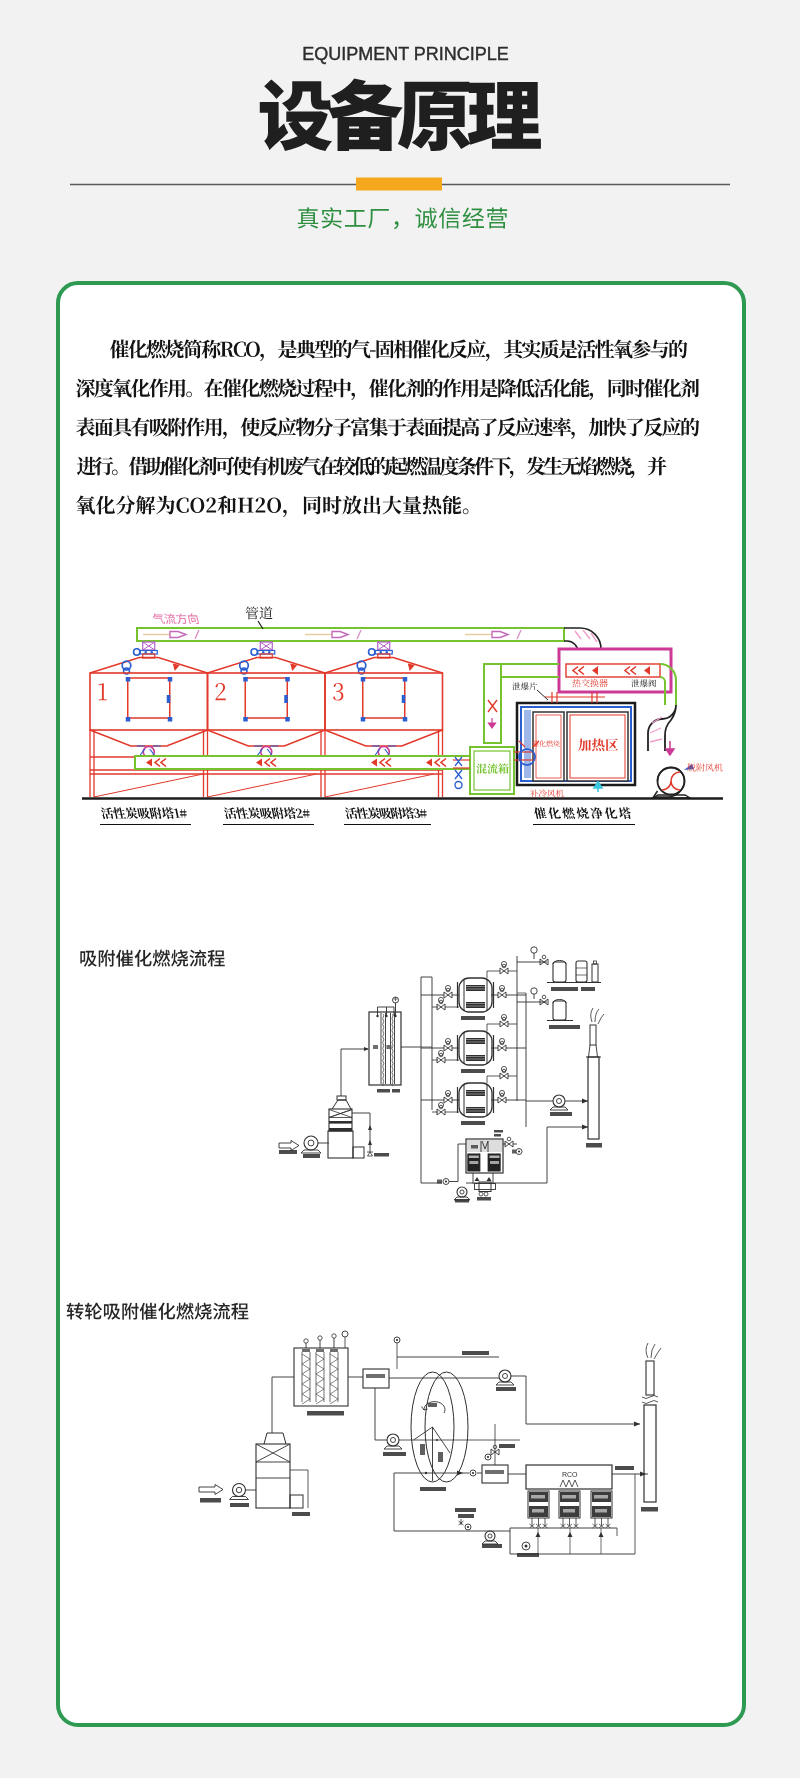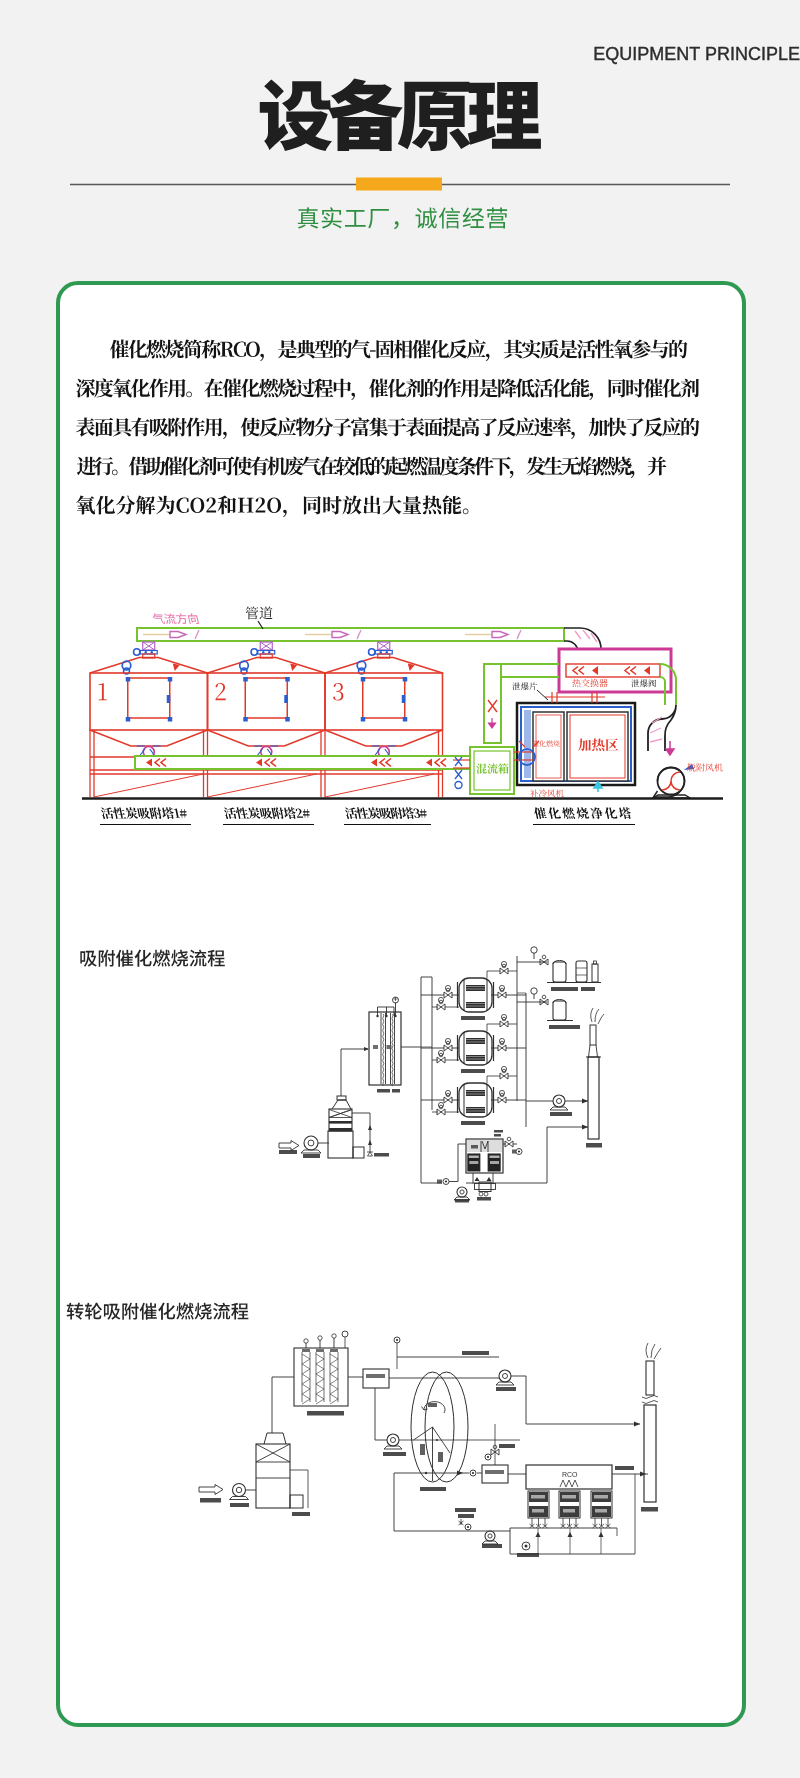--- a/index.html
+++ b/index.html
@@ -152,21 +152,21 @@
       <path id="g142" d="M64 0H511V70H119C180 137 239 202 268 232C420 388 481 461 481 553C481 671 412 743 278 743C176 743 80 691 64 589C70 569 86 558 105 558C128 558 144 571 154 610L178 697C204 708 229 712 254 712C343 712 396 655 396 555C396 467 352 397 246 269C197 211 130 132 64 54Z"></path>
       <path id="g143" d="M256 -15C396 -15 493 65 493 188C493 293 434 366 305 384C416 409 472 482 472 567C472 672 398 743 270 743C175 743 86 703 69 604C75 587 90 579 107 579C132 579 147 590 156 624L179 701C204 709 227 712 251 712C338 712 387 657 387 564C387 457 318 399 221 399H181V364H226C346 364 408 301 408 191C408 85 344 16 233 16C205 16 181 21 159 29L135 107C126 144 112 158 88 158C69 158 54 147 47 127C67 34 142 -15 256 -15Z"></path>
       <path id="g144" d="M426 385H412C418 324 384 269 350 247C319 230 297 202 309 166C323 129 369 120 403 142C451 172 482 262 426 385ZM598 836 446 848V648H263V768C289 772 298 782 300 797L150 812V660C136 652 122 640 113 630L233 568L269 619H749V583H769C815 583 866 598 866 606V770C893 775 900 785 903 798L749 811V648H561V808C588 812 596 822 598 836ZM832 584 763 494H374L378 535C402 535 414 545 418 558L259 593C258 561 257 528 254 494H54L62 466H252C236 298 189 112 30 -64L41 -79C296 87 349 292 370 466H928C942 466 953 471 956 482C909 523 832 584 832 584ZM930 321 786 398C754 332 716 262 683 211C657 256 642 310 634 372L635 407C657 410 666 419 668 433L512 447C510 206 520 46 183 -73L191 -87C537 -12 608 110 627 276C651 104 711 -24 878 -86C885 -22 917 9 972 21L973 33C837 63 752 112 700 184C762 215 829 259 888 307C910 303 924 310 930 321Z"></path>
       <path id="g145" d="M467 355 475 326H786C800 326 811 331 814 342C775 378 709 429 709 429L652 355ZM17 164 73 30C85 35 94 46 97 59C228 149 322 224 381 273L377 283L249 238V534H364C378 534 388 539 390 550C361 588 304 647 304 647L254 563H249V785C276 790 283 800 286 814L135 827V563H28L36 534H135V200C84 183 42 170 17 164ZM400 229V-90H419C477 -90 511 -65 511 -57V-9H754V-80H773C813 -80 868 -56 869 -48V181C890 186 904 195 910 203L798 287L744 229H525L400 281ZM754 20H511V201H754ZM664 577C707 466 801 377 909 324C914 370 943 418 989 434V447C883 468 742 510 677 587C687 588 695 589 700 591H719C758 591 806 609 806 617V697H954C968 697 978 702 981 712C947 749 887 804 887 804L835 725H806V813C827 817 833 825 835 836L700 848V725H560V814C581 817 586 825 588 836L453 848V725H318L326 697H453V581H471C494 581 519 588 537 595C491 496 386 375 284 304L290 293C439 351 594 462 664 577ZM560 697H700V612L560 644Z"></path>
       <path id="g146" d="M57 0 432 -2V27L319 47C317 110 316 173 316 235V580L320 741L305 752L54 693V659L181 676V235L179 47L57 30Z"></path>
       <path id="g147" d="M351 0H397L426 195H556V288H440L462 440H593V534H476L504 722H461L432 534H237L265 722H221L193 534H60V440H178L155 288H23V195H141L112 0H156L185 195H381ZM199 288 222 440H418L395 288Z"></path>
       <path id="g148" d="M274 -16C434 -16 537 66 537 189C537 294 480 369 332 390C461 418 514 491 514 580C514 684 439 757 292 757C179 757 80 709 72 597C81 578 99 568 121 568C153 568 179 583 188 628L208 719C224 722 239 724 254 724C334 724 381 672 381 575C381 460 318 405 227 405H191V367H232C340 367 397 304 397 189C397 79 338 17 232 17C213 17 197 19 183 24L163 115C154 172 133 190 99 190C75 190 53 177 43 149C56 44 135 -16 274 -16Z"></path>
       <path id="g149" d="M70 802 61 796C102 749 138 677 142 613C249 525 358 742 70 802ZM77 226C66 226 33 226 33 226V207C53 205 70 201 84 191C106 177 110 87 92 -11C100 -47 125 -61 148 -61C200 -61 234 -28 236 21C238 105 197 137 194 190C194 215 200 251 209 283C221 336 284 556 319 674L303 678C129 284 129 284 107 246C96 226 93 226 77 226ZM911 477 871 409V534C885 537 896 543 901 549L803 624L754 573H632C685 611 745 660 781 698C801 700 813 702 821 710L718 808L658 749H552L566 777C589 775 602 783 607 794L450 854C413 704 341 555 273 462L284 453C325 479 364 509 400 544H533V402H275L283 373H533V231H326L335 202H533V50C533 38 528 32 512 32C490 32 386 38 386 38V25C437 17 460 4 475 -13C490 -29 496 -56 498 -91C626 -81 645 -28 645 47V202H762V148H781C817 148 869 169 871 176V373H964C978 373 988 378 990 389C964 424 911 477 911 477ZM536 721H660C644 676 617 617 595 573H428C468 616 504 665 536 721ZM645 231V373H762V231ZM645 544H762V402H645Z"></path>
     </defs>
   </svg>
-<div class="abs" style="left:0;top:44px;width:800px;text-align:right;text-indent:11px;font-size:18px;letter-spacing:0px;color:#2d2d2d;-webkit-text-stroke:0.4px #2d2d2d">EQUIPMENT PRINCIPLE</div>
+<div class="abs" style="left:0;top:44px;width:800px;text-align:center;text-indent:11px;font-size:18px;letter-spacing:0px;color:#2d2d2d;-webkit-text-stroke:0.4px #2d2d2d">EQUIPMENT PRINCIPLE</div>
 <svg class="abs" style="left:0;top:0" width="800" height="260" viewBox="0 0 800 260">
     <line x1="70" y1="184.5" x2="730" y2="184.5" stroke="#5a5a5a" stroke-width="1.4"></line>
     <rect x="356" y="177.5" width="86" height="13" fill="#F6A81C"></rect>
     <g fill="#1f1f1f">
       <use href="#g0" transform="translate(257.5 143.9) scale(0.0760 -0.0760)"></use>
       <use href="#g1" transform="translate(327.2 143.9) scale(0.0760 -0.0760)"></use>
       <use href="#g2" transform="translate(396.8 143.9) scale(0.0760 -0.0760)"></use>
       <use href="#g3" transform="translate(466.5 143.9) scale(0.0760 -0.0760)"></use>
     </g>
     <g fill="#2e8f40">

